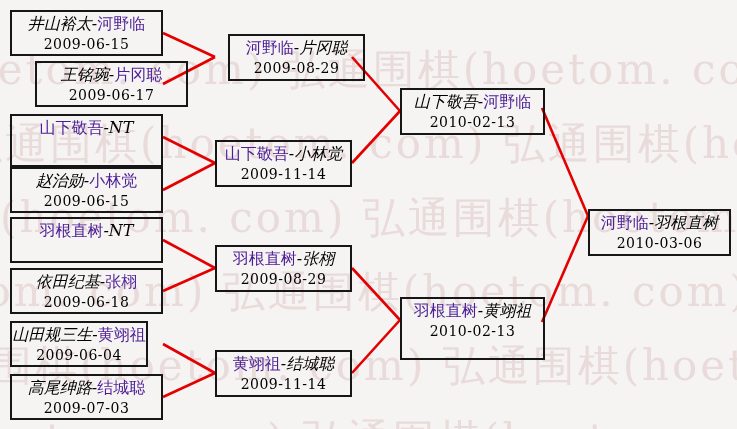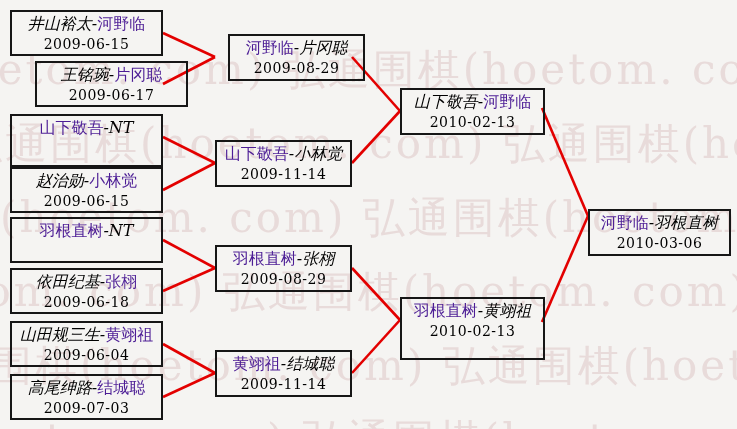--- a/index.html
+++ b/index.html
@@ -78,21 +78,21 @@
     <div class="l2">2009-06-15</div>
   </div>
   <div class="match" style="left:10px;top:217px;width:153px;height:46px;">
     <div class="l1"><span class="red">羽根直树</span><span class="blk">-NT</span></div>
     <div class="l2"></div>
   </div>
   <div class="match" style="left:10px;top:268px;width:153px;height:46px;">
     <div class="l1"><span class="blk">依田纪基-</span><span class="red">张栩</span></div>
     <div class="l2">2009-06-18</div>
   </div>
-  <div class="match" style="left:10px;top:321px;width:153px;height:46px;">
+  <div class="match" style="left:10px;top:321px;width:138px;height:46px;">
     <div class="l1"><span class="blk">山田规三生-</span><span class="red">黄翊祖</span></div>
     <div class="l2">2009-06-04</div>
   </div>
   <div class="match" style="left:10px;top:374px;width:153px;height:46px;">
     <div class="l1"><span class="blk">高尾绅路-</span><span class="red">结城聪</span></div>
     <div class="l2">2009-07-03</div>
   </div>
 
   <div class="match" style="left:228px;top:34px;width:137px;height:47px;">
     <div class="l1"><span class="red">河野临</span><span class="blk">-片冈聪</span></div>

